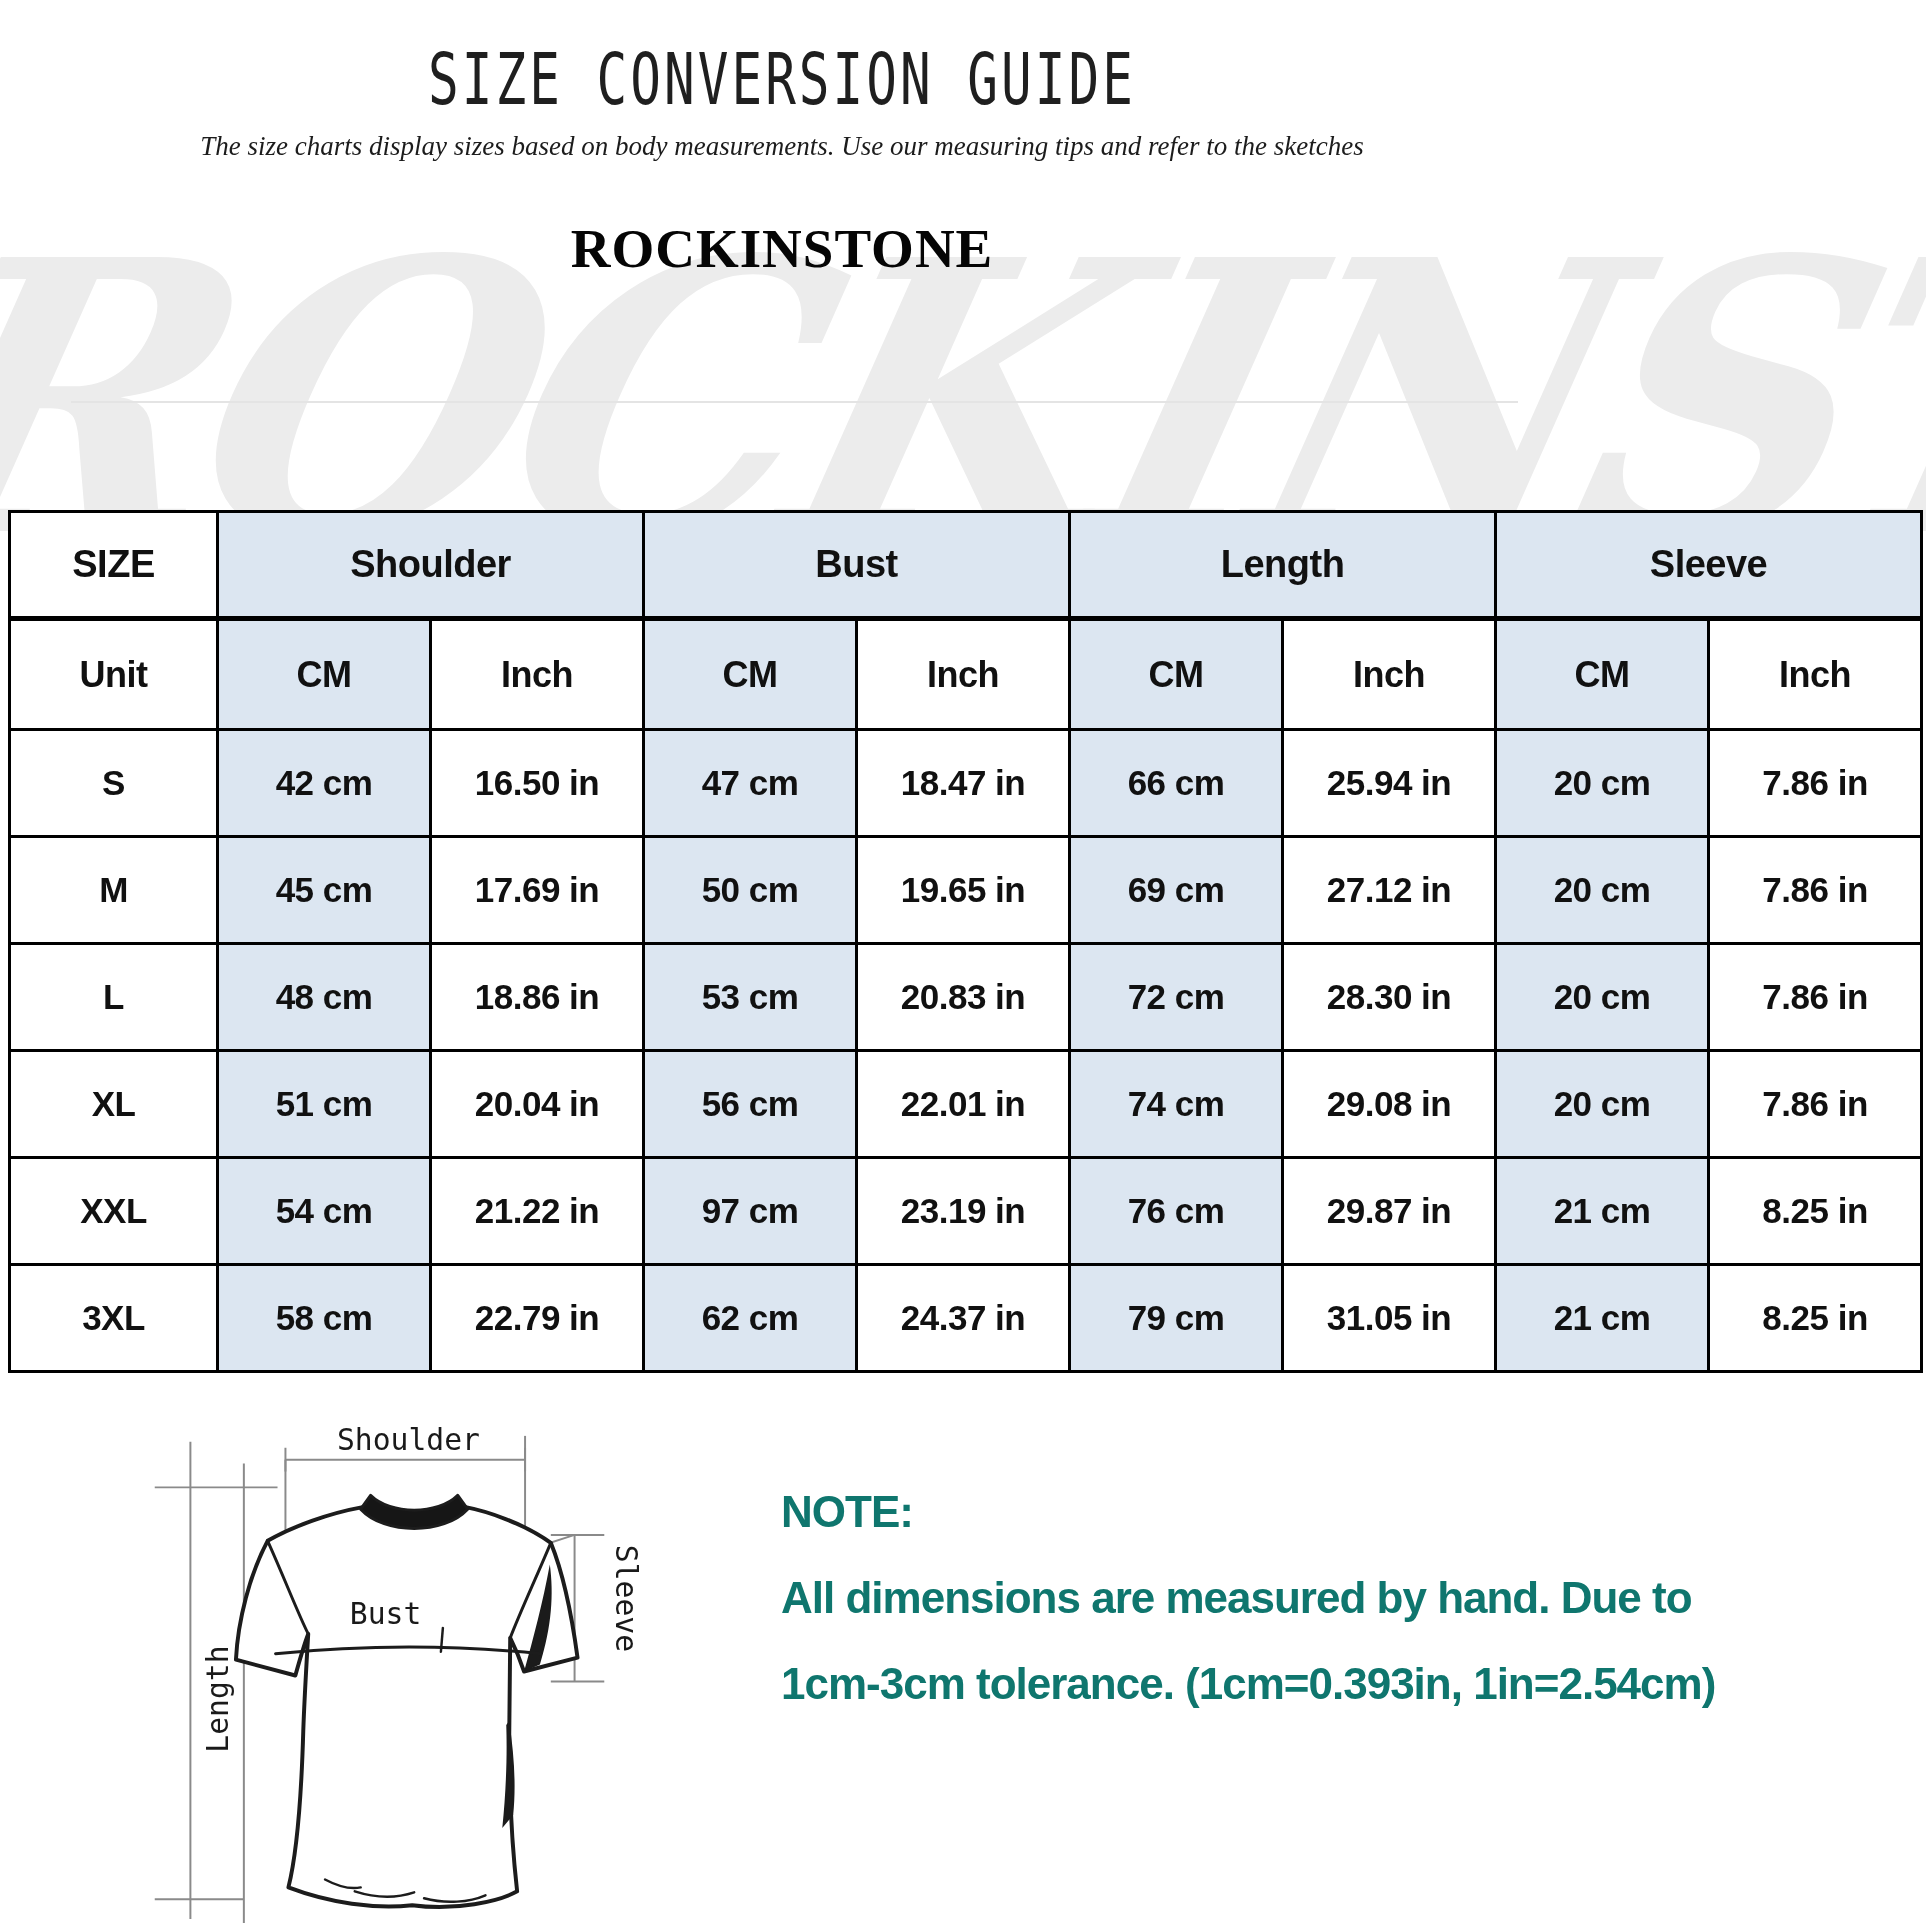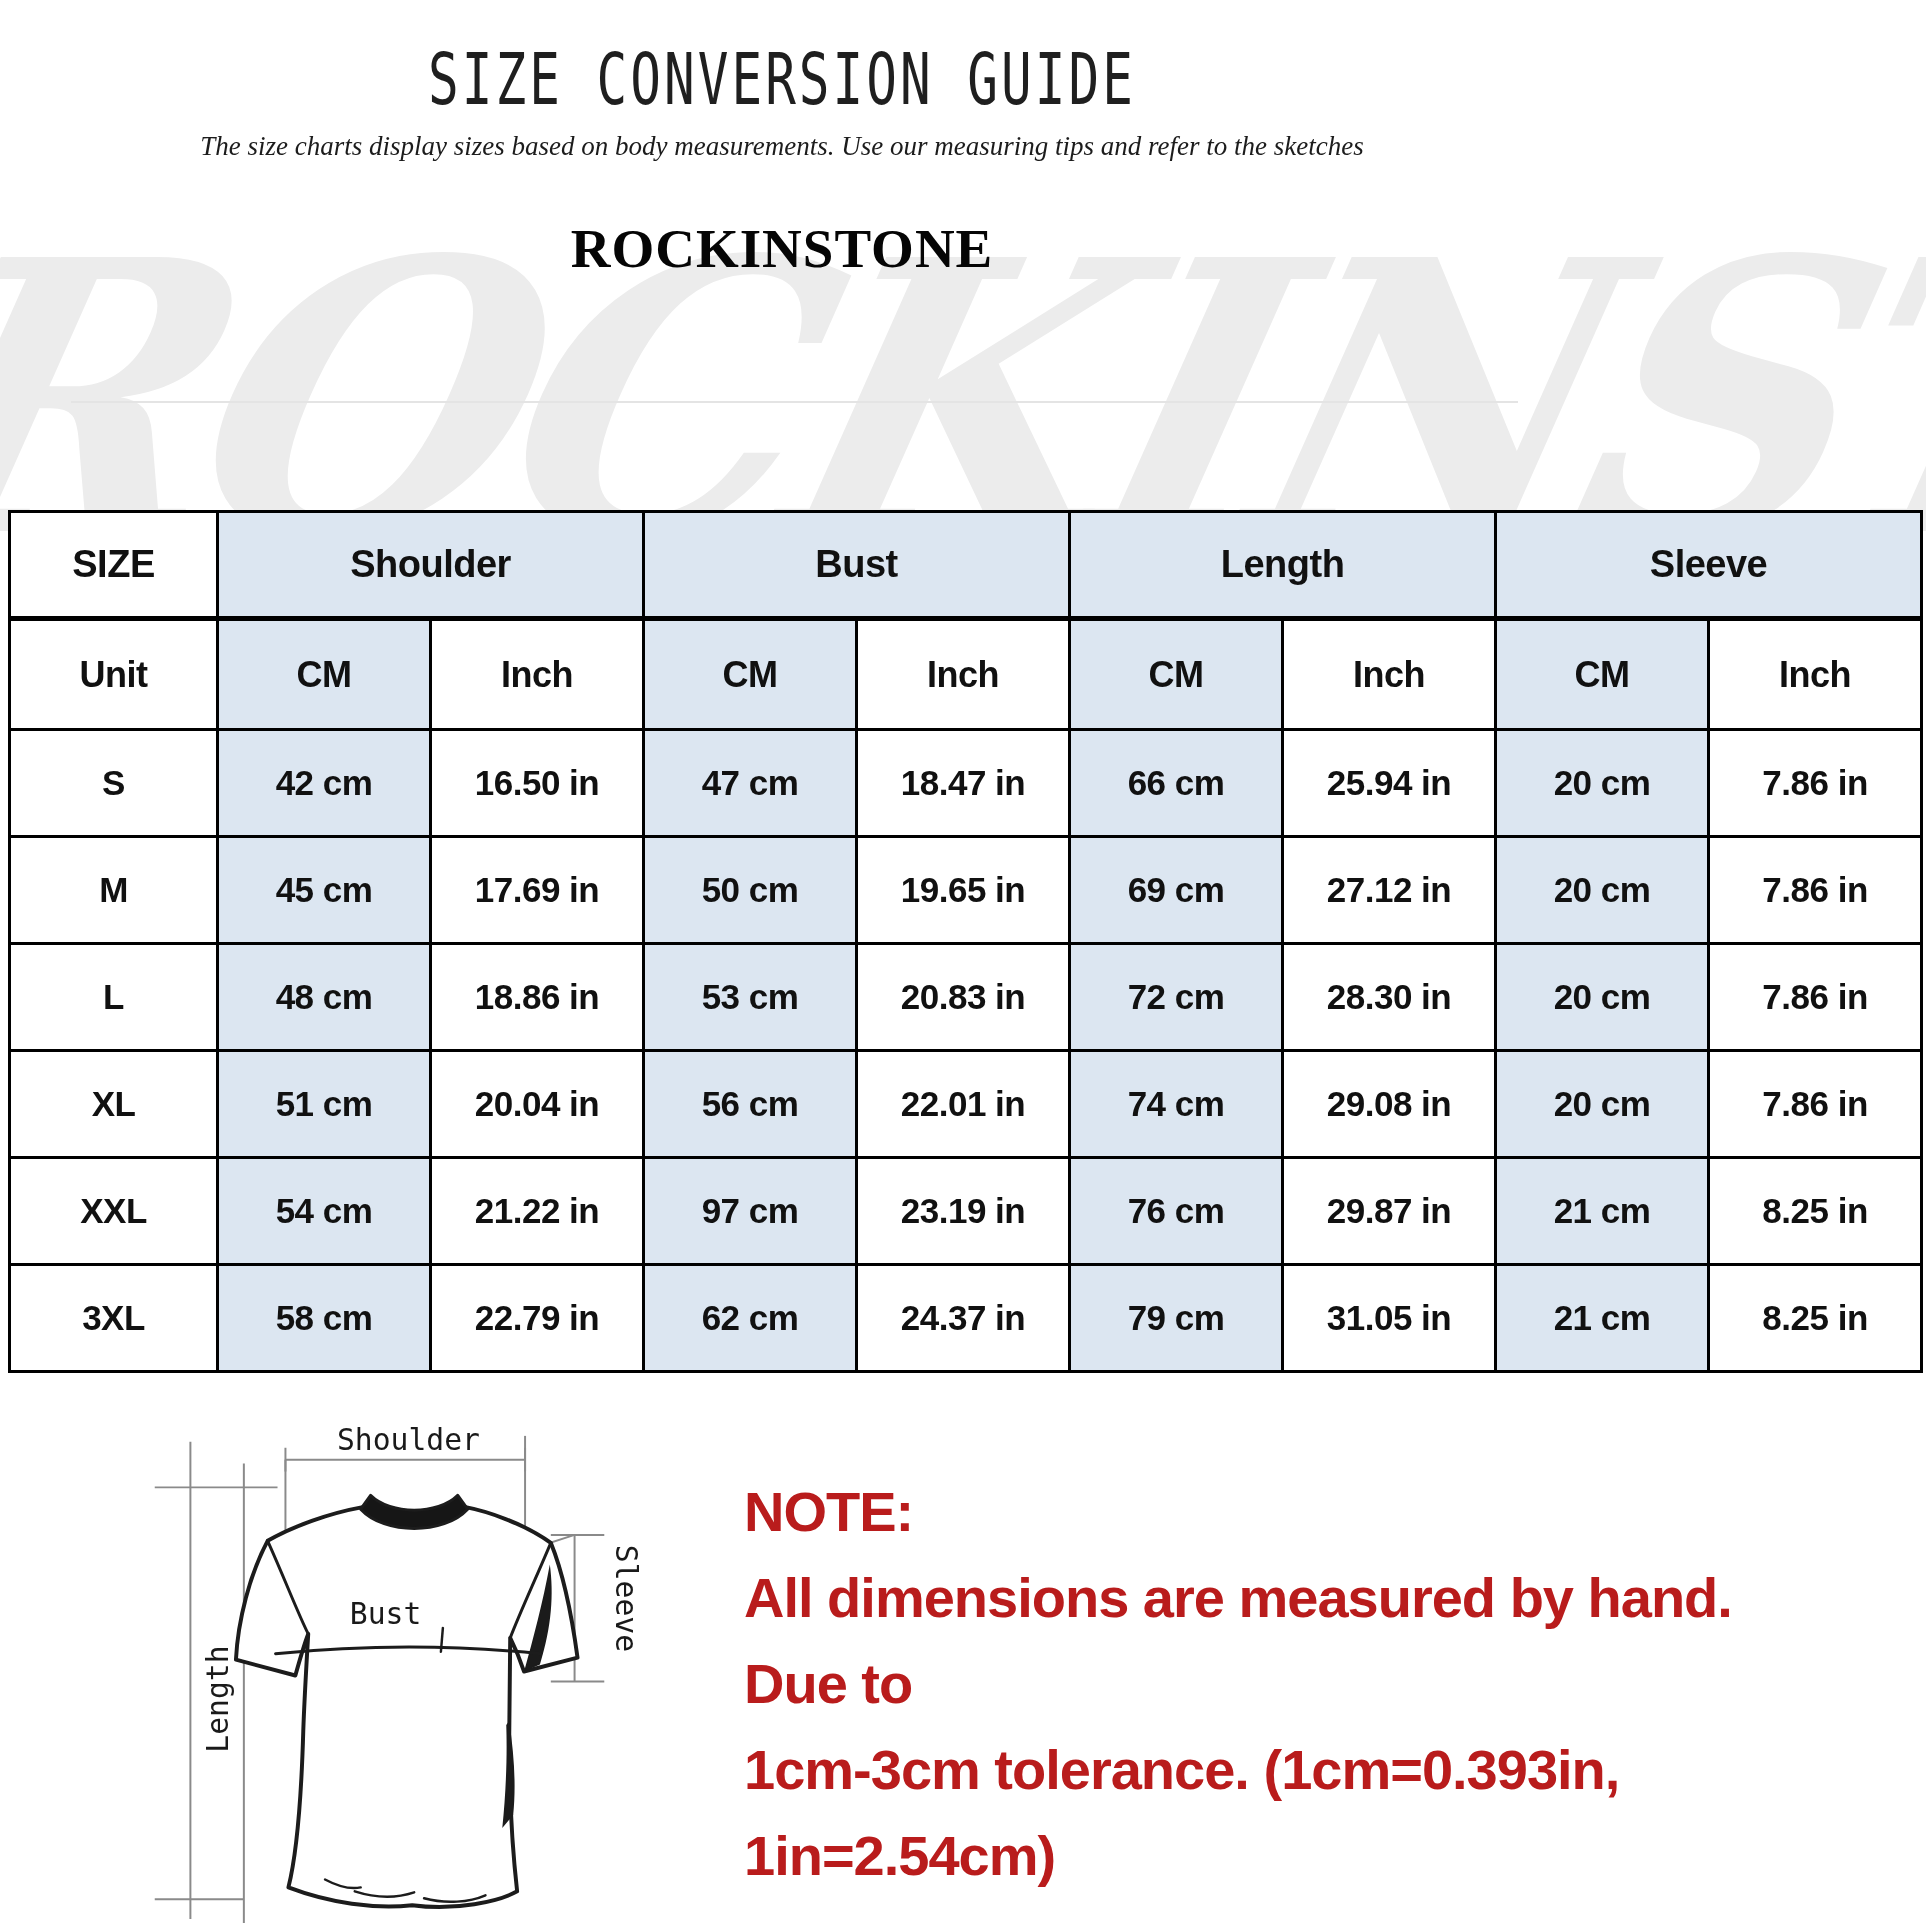--- a/index.html
+++ b/index.html
@@ -112,27 +112,27 @@
   
   .diagram {
     position: absolute;
     left: 127px; top: 1424px;
     width: 608px; height: 503px;
     z-index: 2;
   }
   
   .note {
     position: absolute;
-    left: 744px; top: 1469px;
+    left: 781px; top: 1469px;
     width: 1069px;
     font-weight: bold;
-    font-size: 56px;
+    font-size: 44px;
     line-height: 86px;
     letter-spacing: -1px;
-    color: #b91c1c;
+    color: #0f766e;
     z-index: 2;
   }
 </style>
 </head>
 <body>
 
 <div class="watermark">ROCKINSTONE</div>
 <div class="divider-line"></div>
 
 <div class="header">

